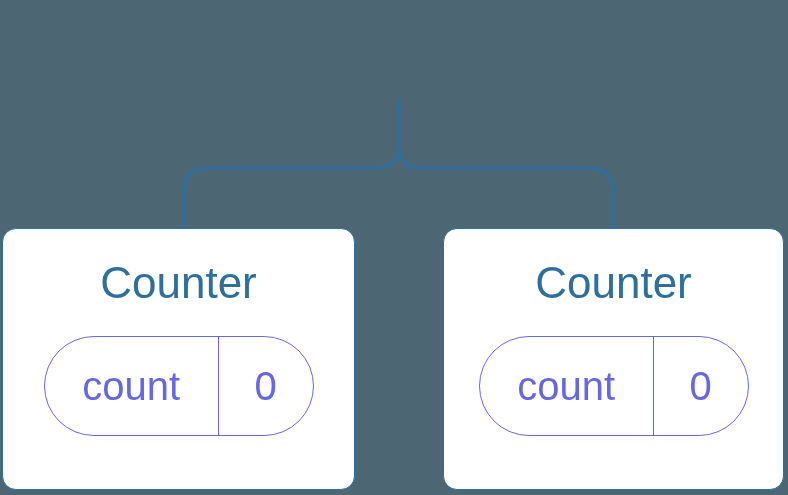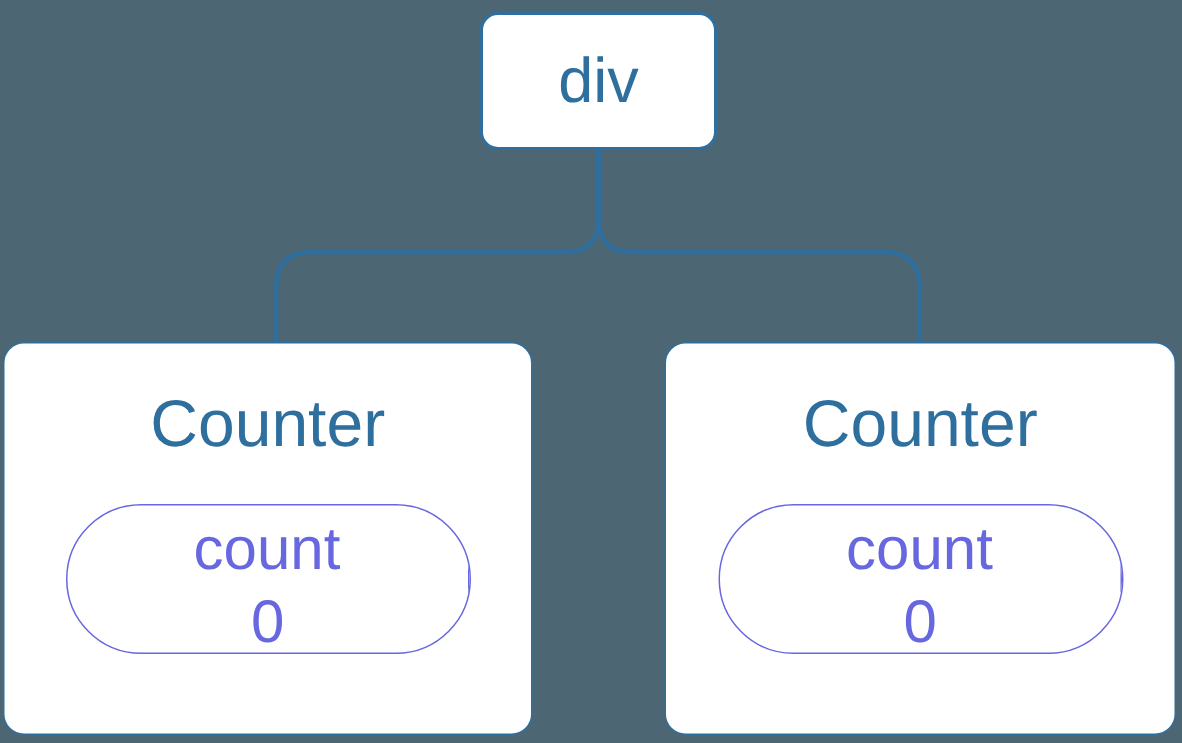--- a/index.html
+++ b/index.html
@@ -75,21 +75,20 @@
   .state-pill {
     margin-top: 26px;
     width: 270px;
     height: 100px;
     border: 1.5px solid var(--state-purple);
     border-radius: 60px;
     display: flex;
     align-items: stretch;
     overflow: hidden;
     background: var(--node-background);
-    flex-direction: column;
   }
   .pill-key-cell {
     flex: 1.85;
     border-right: 1.5px solid var(--state-purple);
     display: flex;
     align-items: center;
     justify-content: center;
   }
   .pill-value-cell {
     flex: 1;
@@ -106,23 +105,20 @@
 </head>
 <body>
 
 <div class="canvas">
 
   <svg class="connector" viewBox="0 0 788 495" xmlns="http://www.w3.org/2000/svg">
     <path d="M 399 100 L 399 146 Q 399 168 377 168 L 208 168 Q 184 168 184 192 L 184 228"></path>
     <path d="M 399 100 L 399 146 Q 399 168 421 168 L 589 168 Q 613 168 613 192 L 613 228"></path>
   </svg>
 
-  <div class="root-node">
-    <span class="root-node-label">div</span>
-  </div>
 
   <div class="card card-left">
     <div class="card-title">Counter</div>
     <div class="state-pill">
       <div class="pill-key-cell">
         <span class="pill-text">count</span>
       </div>
       <div class="pill-value-cell">
         <span class="pill-text">0</span>
       </div>

